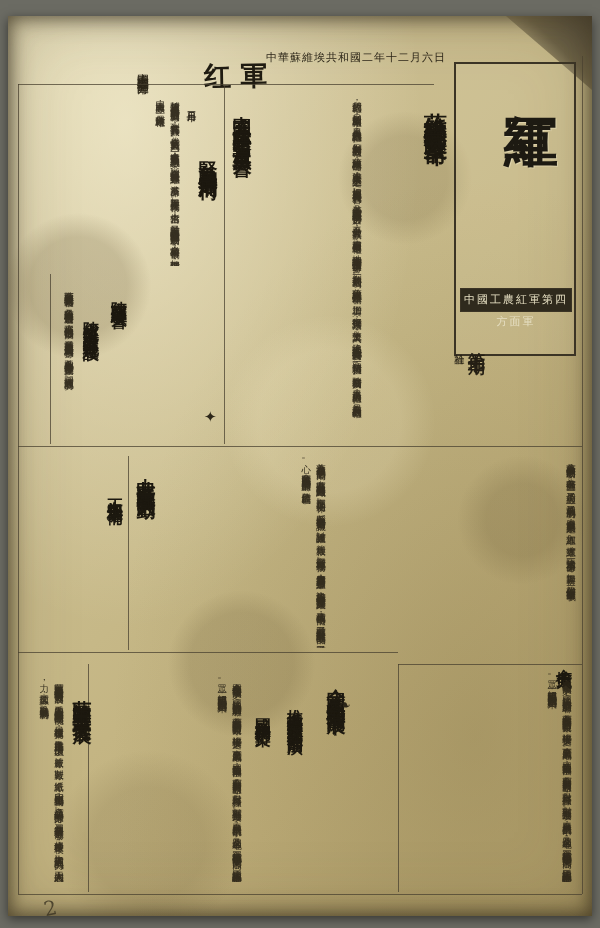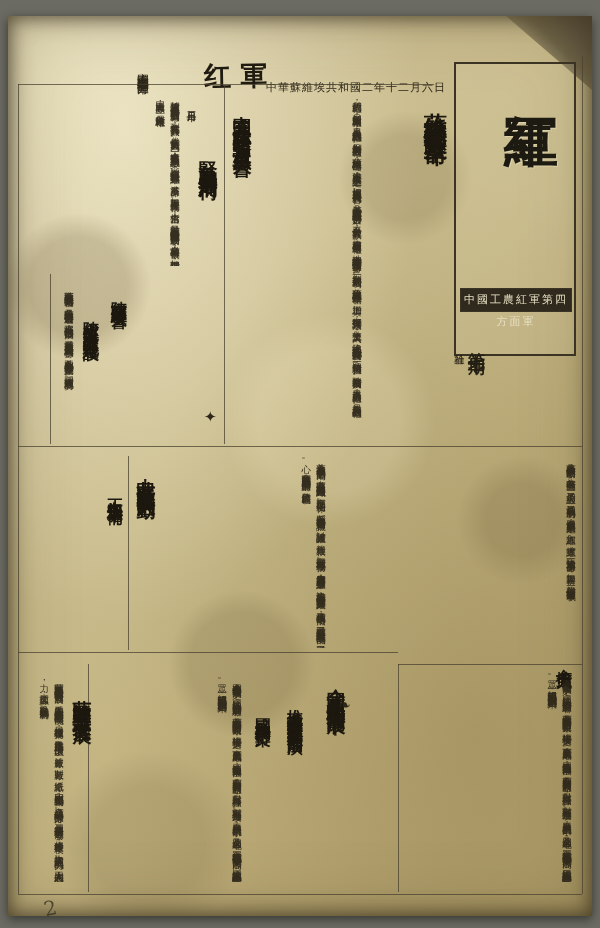--- a/index.html
+++ b/index.html
@@ -83,21 +83,21 @@
   }
   #issue-no {
     position:absolute; left:10px; bottom:8px;
     font-size:17px; color:#241f14; letter-spacing:2px;
     writing-mode: vertical-rl; text-orientation: upright;
     font-weight:bold;
   }
 
   
   #paper-date {
-    position:absolute; right:146px; top:64px;
+    position:absolute; right:146px; top:34px;
     font-size:11px; color:#2c2618; letter-spacing:1px;
   }
   #paper-name {
     position:absolute; left:196px; top:42px;
     font-size:27px; font-weight:bold; color:#1f1b11;
     font-family:"DejaVu Serif", serif;
     transform: rotate(-1deg);
   }
   #paper-org {
     position:absolute; left:126px; top:48px;

